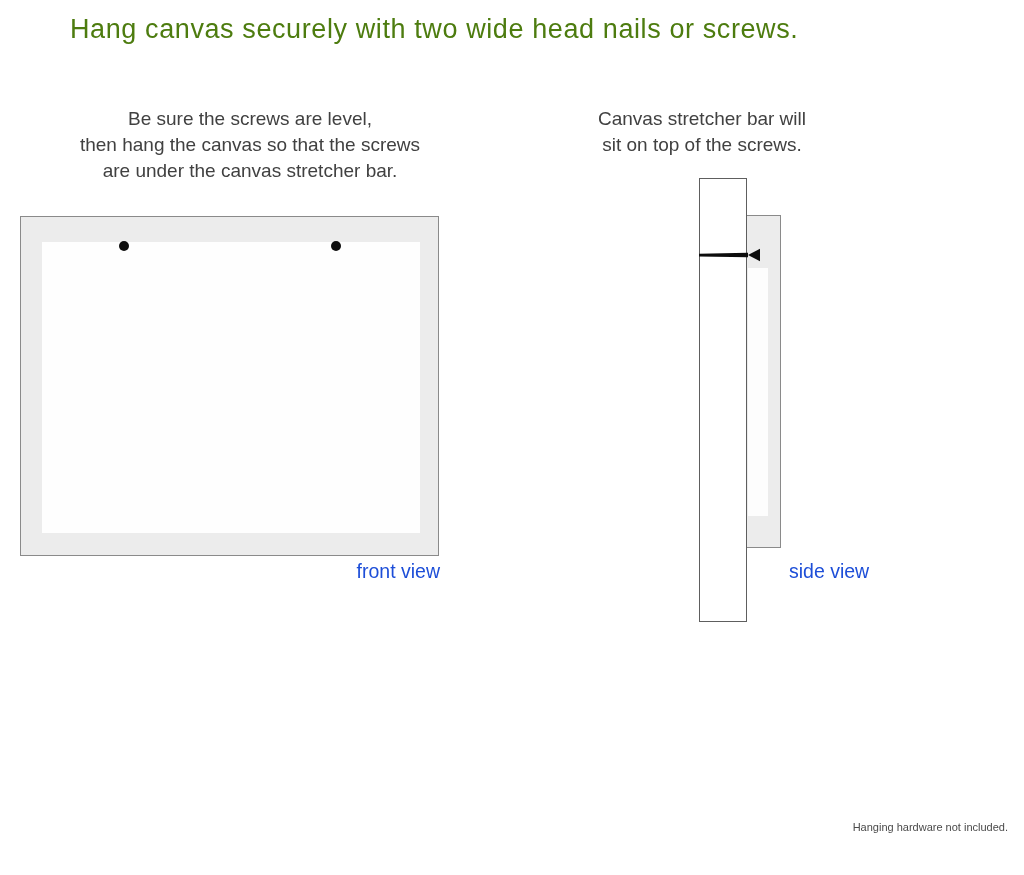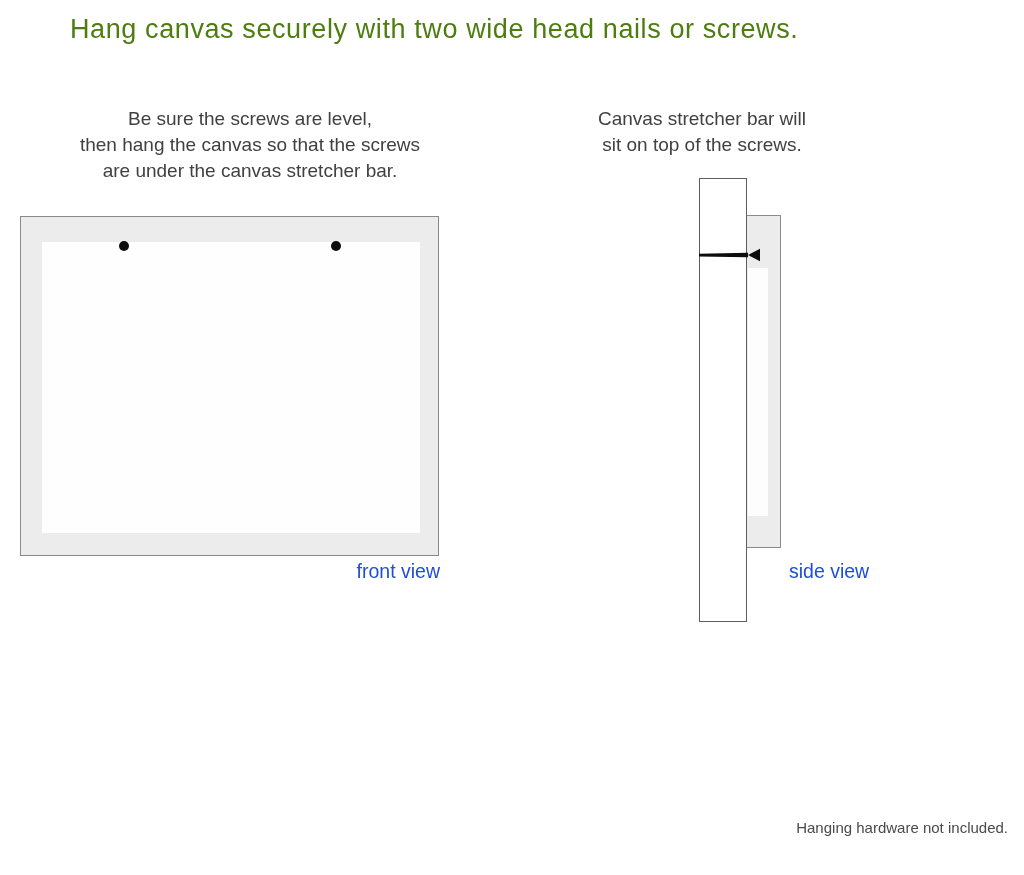--- a/index.html
+++ b/index.html
@@ -104,21 +104,21 @@
     top: 244px;
     width: 70px;
     height: 22px;
     z-index: 3;
   }
 
   #footer {
     right: 16px;
     top: 818px;
     text-align: right;
-    font-size: 15px;
+    font-size: 11px;
     font-weight: 300;
     line-height: 19px;
     color: #4a4a4a;
   }
 </style>
 </head>
 <body>
 
 <div id="page">
 

